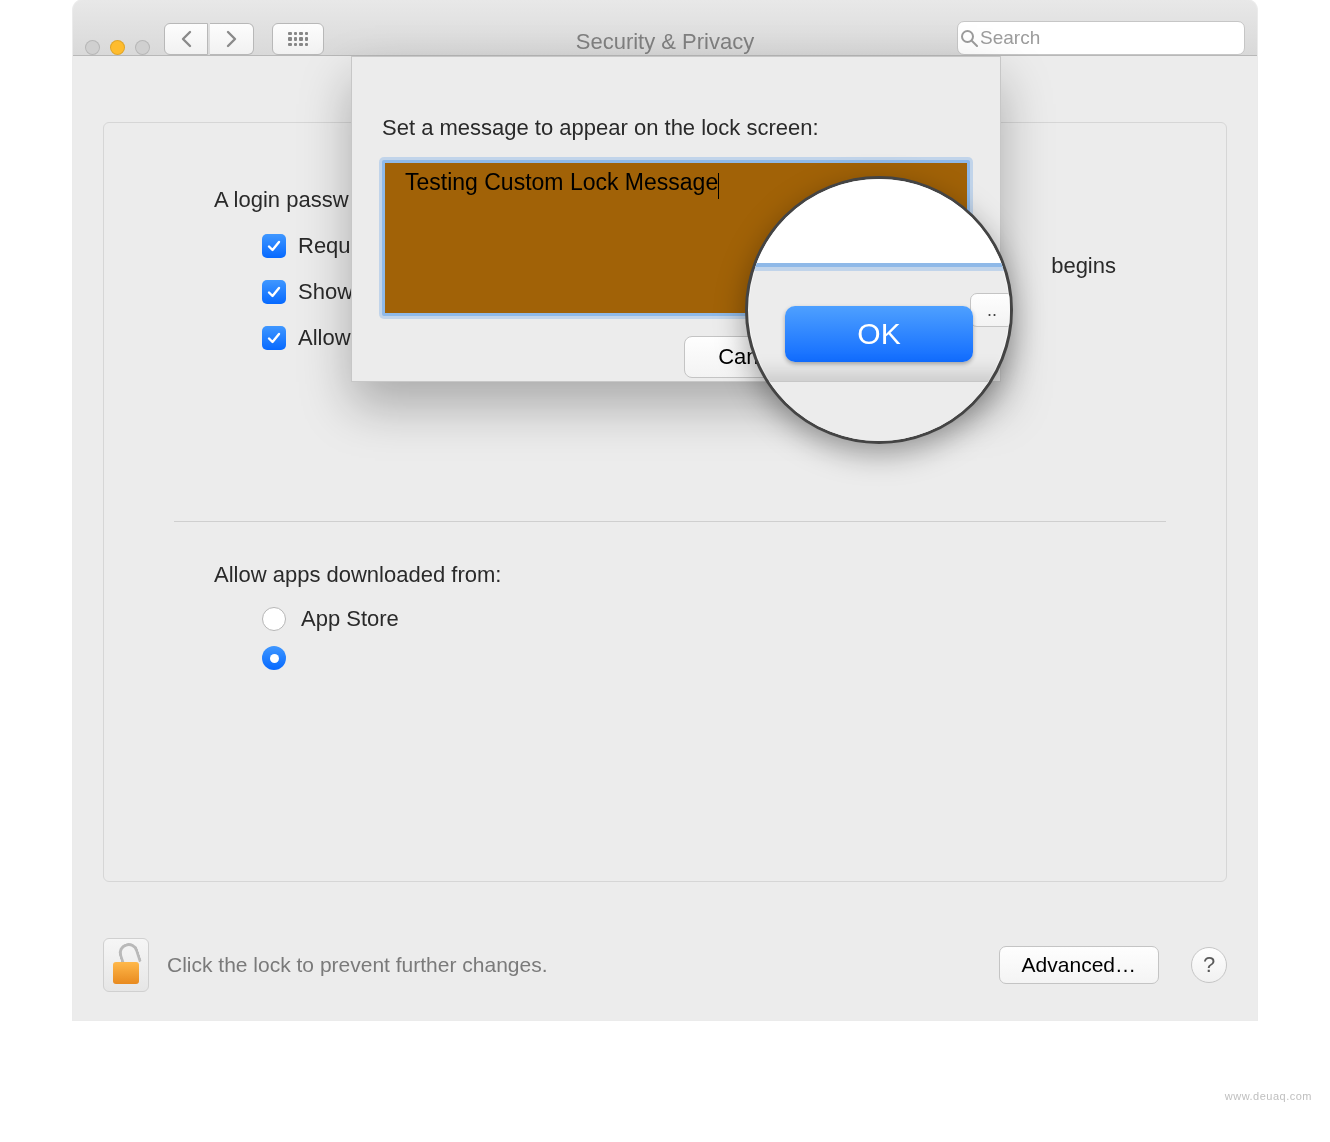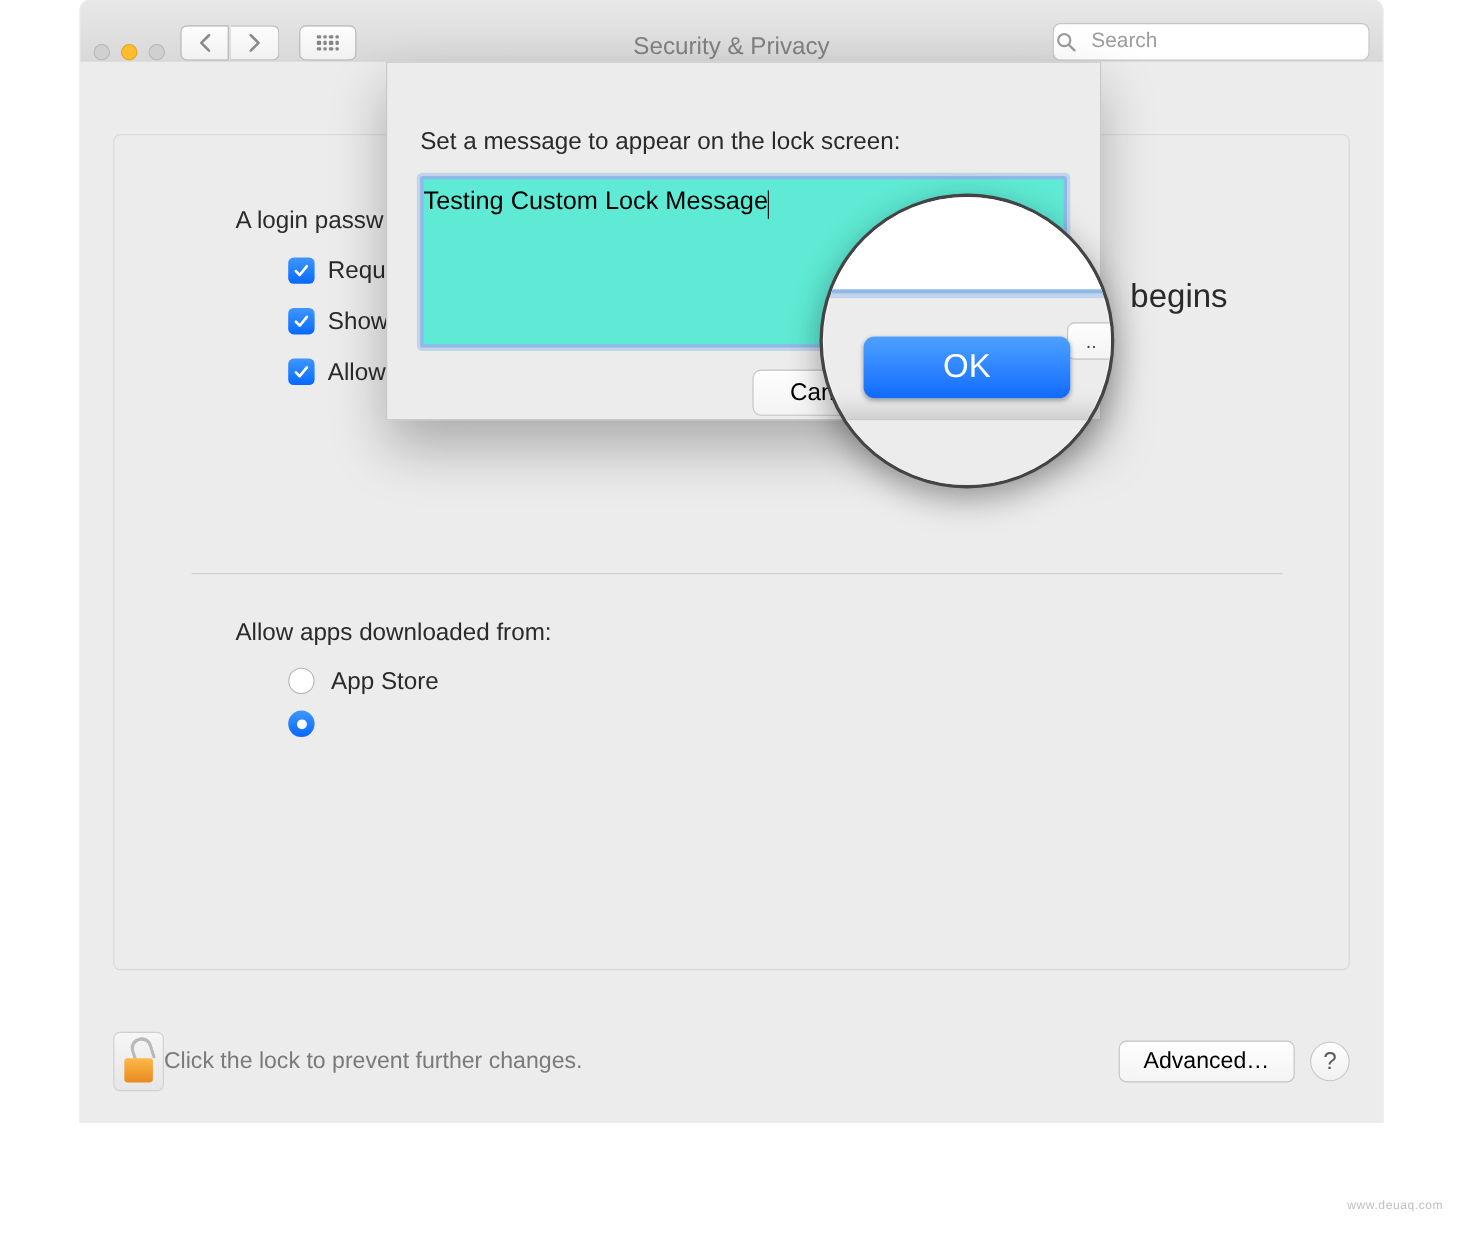--- a/index.html
+++ b/index.html
@@ -56,21 +56,21 @@
   }
   .grid-icon span { background: #868686; border-radius: 1px; }
   .window-title {
     position: absolute; left: 50%; transform: translateX(-50%);
     font-size: 22px; color: #808080; font-weight: 500;
   }
   .search-field {
     margin-left: auto;
     width: 288px; height: 34px;
     background: #fff; border: 1px solid #c6c6c6; border-radius: 7px;
-    display: flex; align-items: center; padding: 0 2px; gap: 14px;
+    display: flex; align-items: center; padding: 0 2px; gap: 2px;
     color: #9c9c9c;
   }
   .search-field input {
     border: none; outline: none; font-size: 19px; color: #333; flex: 1;
     background: transparent;
   }
   .search-field input::placeholder { color: #9c9c9c; }
   .content-area {
     padding: 66px 30px 0 30px;
   }
@@ -89,39 +89,39 @@
     display: flex; align-items: center; gap: 12px; margin-top: 20px; margin-left: 48px;
     font-size: 22px; color: #2a2a2a;
   }
   .checkbox {
     width: 24px; height: 24px; border-radius: 5px;
     background: linear-gradient(to bottom,#3f97ff,#0669ff);
     display: flex; align-items: center; justify-content: center;
     color: #fff; flex-shrink: 0;
   }
   .checkbox svg { width: 16px; height: 16px; }
-  .right-cut { position: absolute; right: 110px; top: 130px; font-size: 30px; color:#2a2a2a;}
+  .right-cut { position: absolute; right: 110px; top: 130px; font-size: 22px; color:#2a2a2a;}
   .divider {
     height: 1px; background: #cfcfcf; margin: 170px -40px 40px -40px;
   }
   .subhead { font-size: 22px; color:#2a2a2a; margin-bottom: 18px; }
   .radio-row {
     display: flex; align-items: center; gap: 15px; margin-left: 48px; margin-top: 14px;
     font-size: 22px; color:#2a2a2a;
   }
   .radio {
     width: 24px; height: 24px; border-radius: 50%;
     background: #fff; border: 1px solid #b6b6b6; flex-shrink: 0;
     display:flex; align-items:center; justify-content:center;
   }
   .radio.selected { background: linear-gradient(to bottom,#3f97ff,#0669ff); border: none;}
   .radio.selected::after { content:""; width:9px; height:9px; background:#fff; border-radius:50%; }
   .footer {
     position: absolute; left: 30px; right: 30px; bottom: 28px;
-    display: flex; align-items: center; 
+    display: flex; align-items: center; gap: 18px;
   }
   .lock-icon {
     width: 46px; height: 54px;
     background: linear-gradient(to bottom,#f6f6f6,#e6e6e6);
     border: 1px solid #d0d0d0; border-radius: 6px;
     display:flex; align-items:center; justify-content:center;
     position: relative;
   }
   .padlock-body { width: 26px; height: 22px; background: linear-gradient(to bottom,#ffb84a,#e88a1f); border-radius: 3px; position: relative; top: 8px;}
   .padlock-sh { width: 20px; height: 22px; border: 3px solid #b9b9b9; border-bottom: none; border-radius: 12px 12px 0 0; position:absolute; top:4px; left:15px; transform: rotate(-18deg);}
@@ -146,21 +146,21 @@
     background: #ececec;
     border: 1px solid #c7c7c7;
     box-shadow: 0 24px 48px rgba(0,0,0,0.28);
     padding: 28px 30px 20px 30px;
     z-index: 20;
   }
   .sheet-label { font-size: 22px; color:#2a2a2a; margin-bottom: 10px; margin-top: 30px; }
   .sheet-textarea-wrap {
     border: 3px solid #8fb9e8; border-radius: 2px;
     box-shadow: 0 0 0 3px rgba(143,185,232,0.45);
-    background: #5eead4; height: 156px; padding: 6px 0; margin-top: 19px;
+    background: #a16207; height: 156px; padding: 6px 20px; margin-top: 19px;
   }
   .sheet-textarea-wrap .text { font-size: 23px; color:#000; }
   .sheet-textarea-wrap .caret {
     display:inline-block; width:1px; height:26px; background:#000; vertical-align: middle;
   }
   .sheet-buttons {
     display:flex; justify-content: flex-end; gap: 22px; margin-top: 20px;
   }
   .btn {
     height: 42px; min-width: 132px; font-size: 22px;

